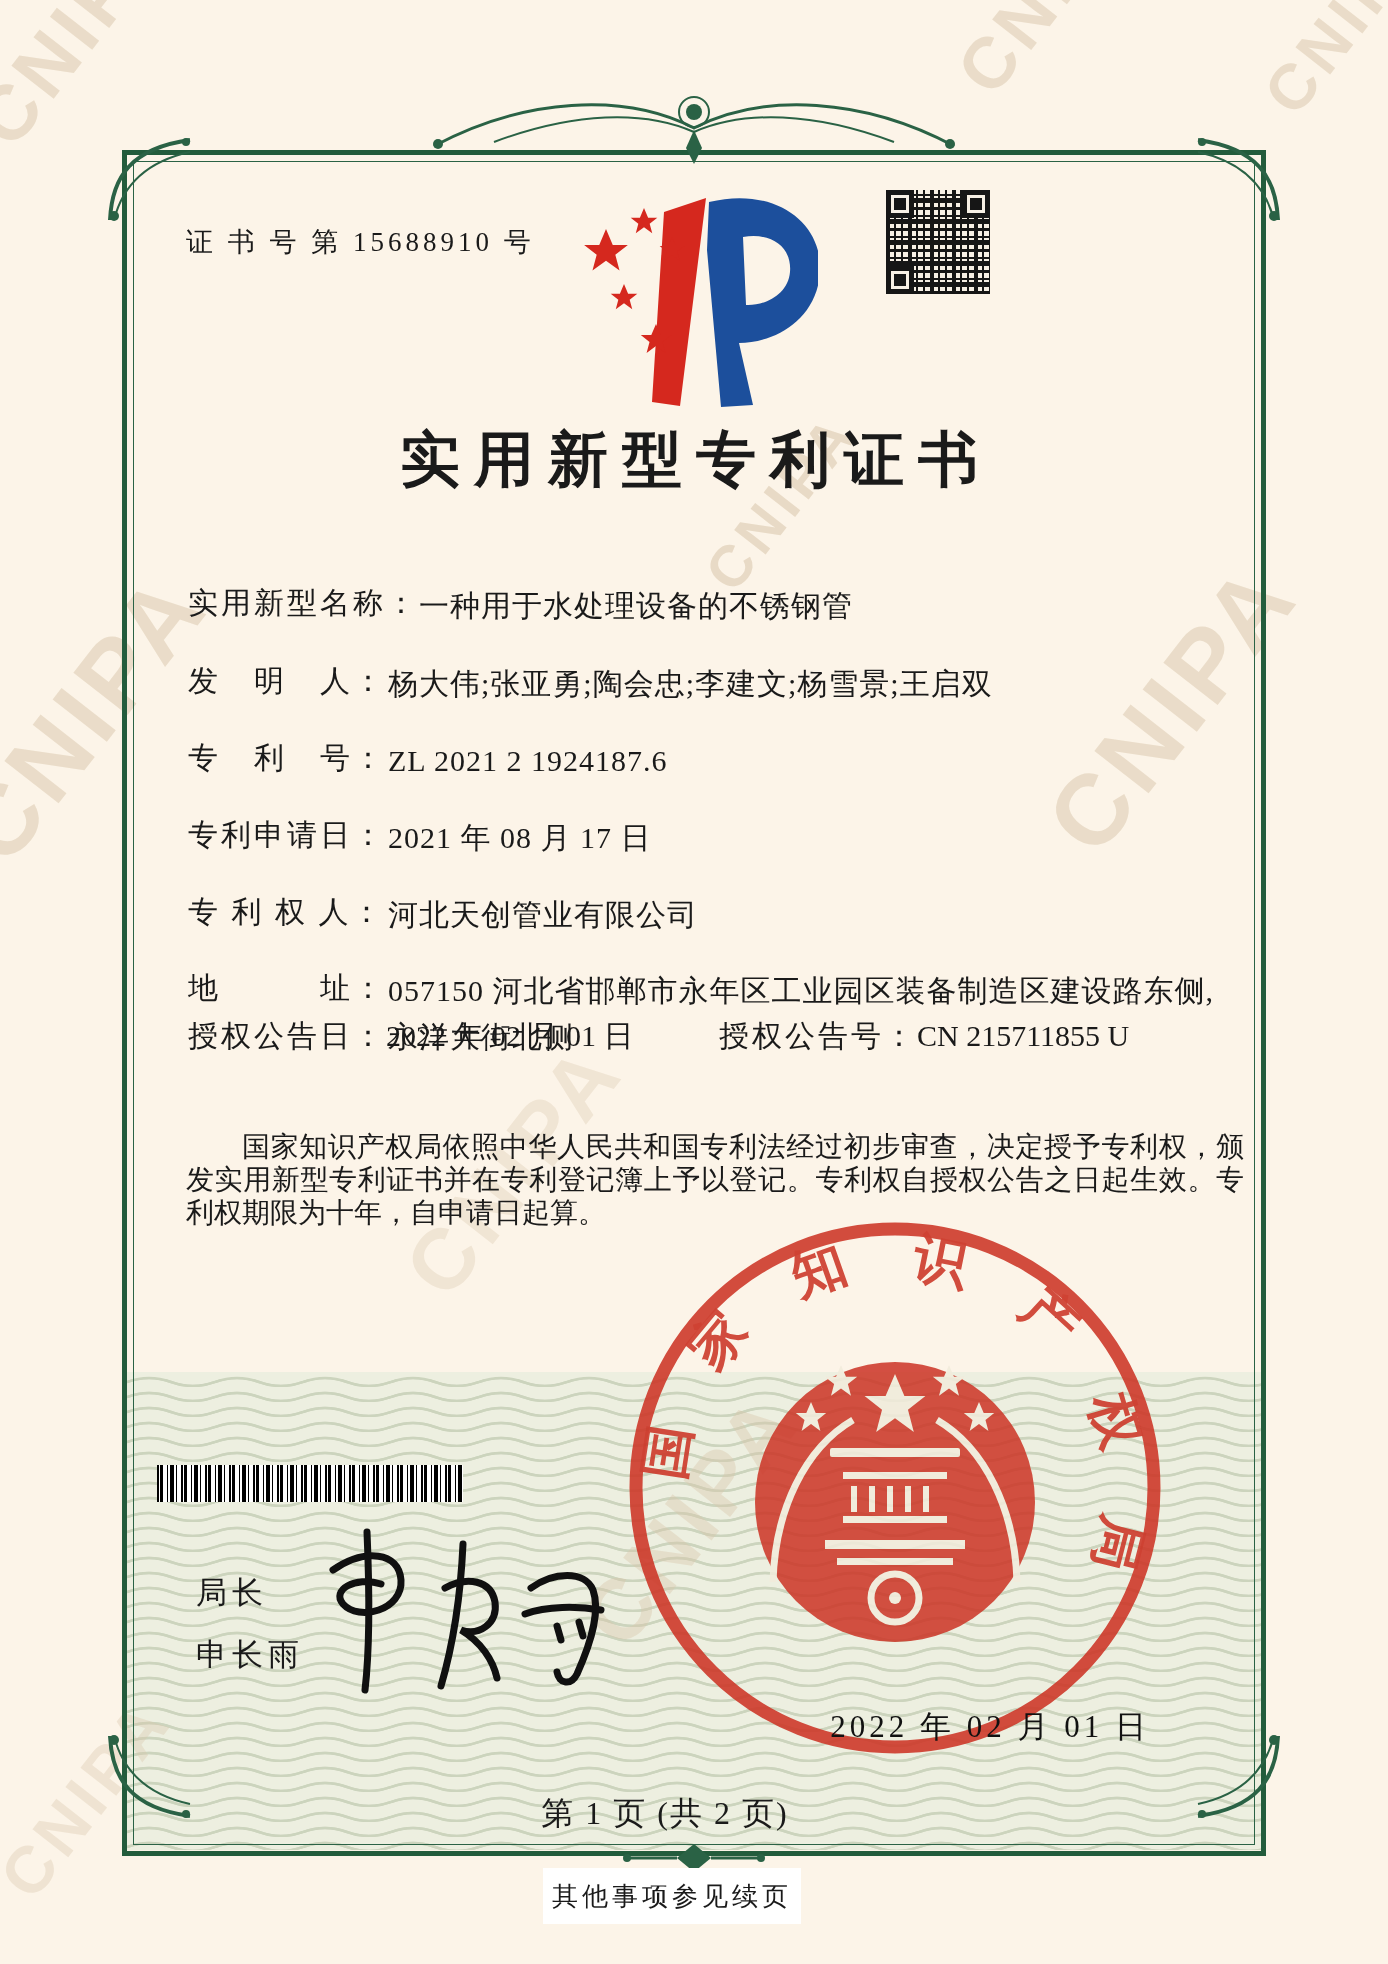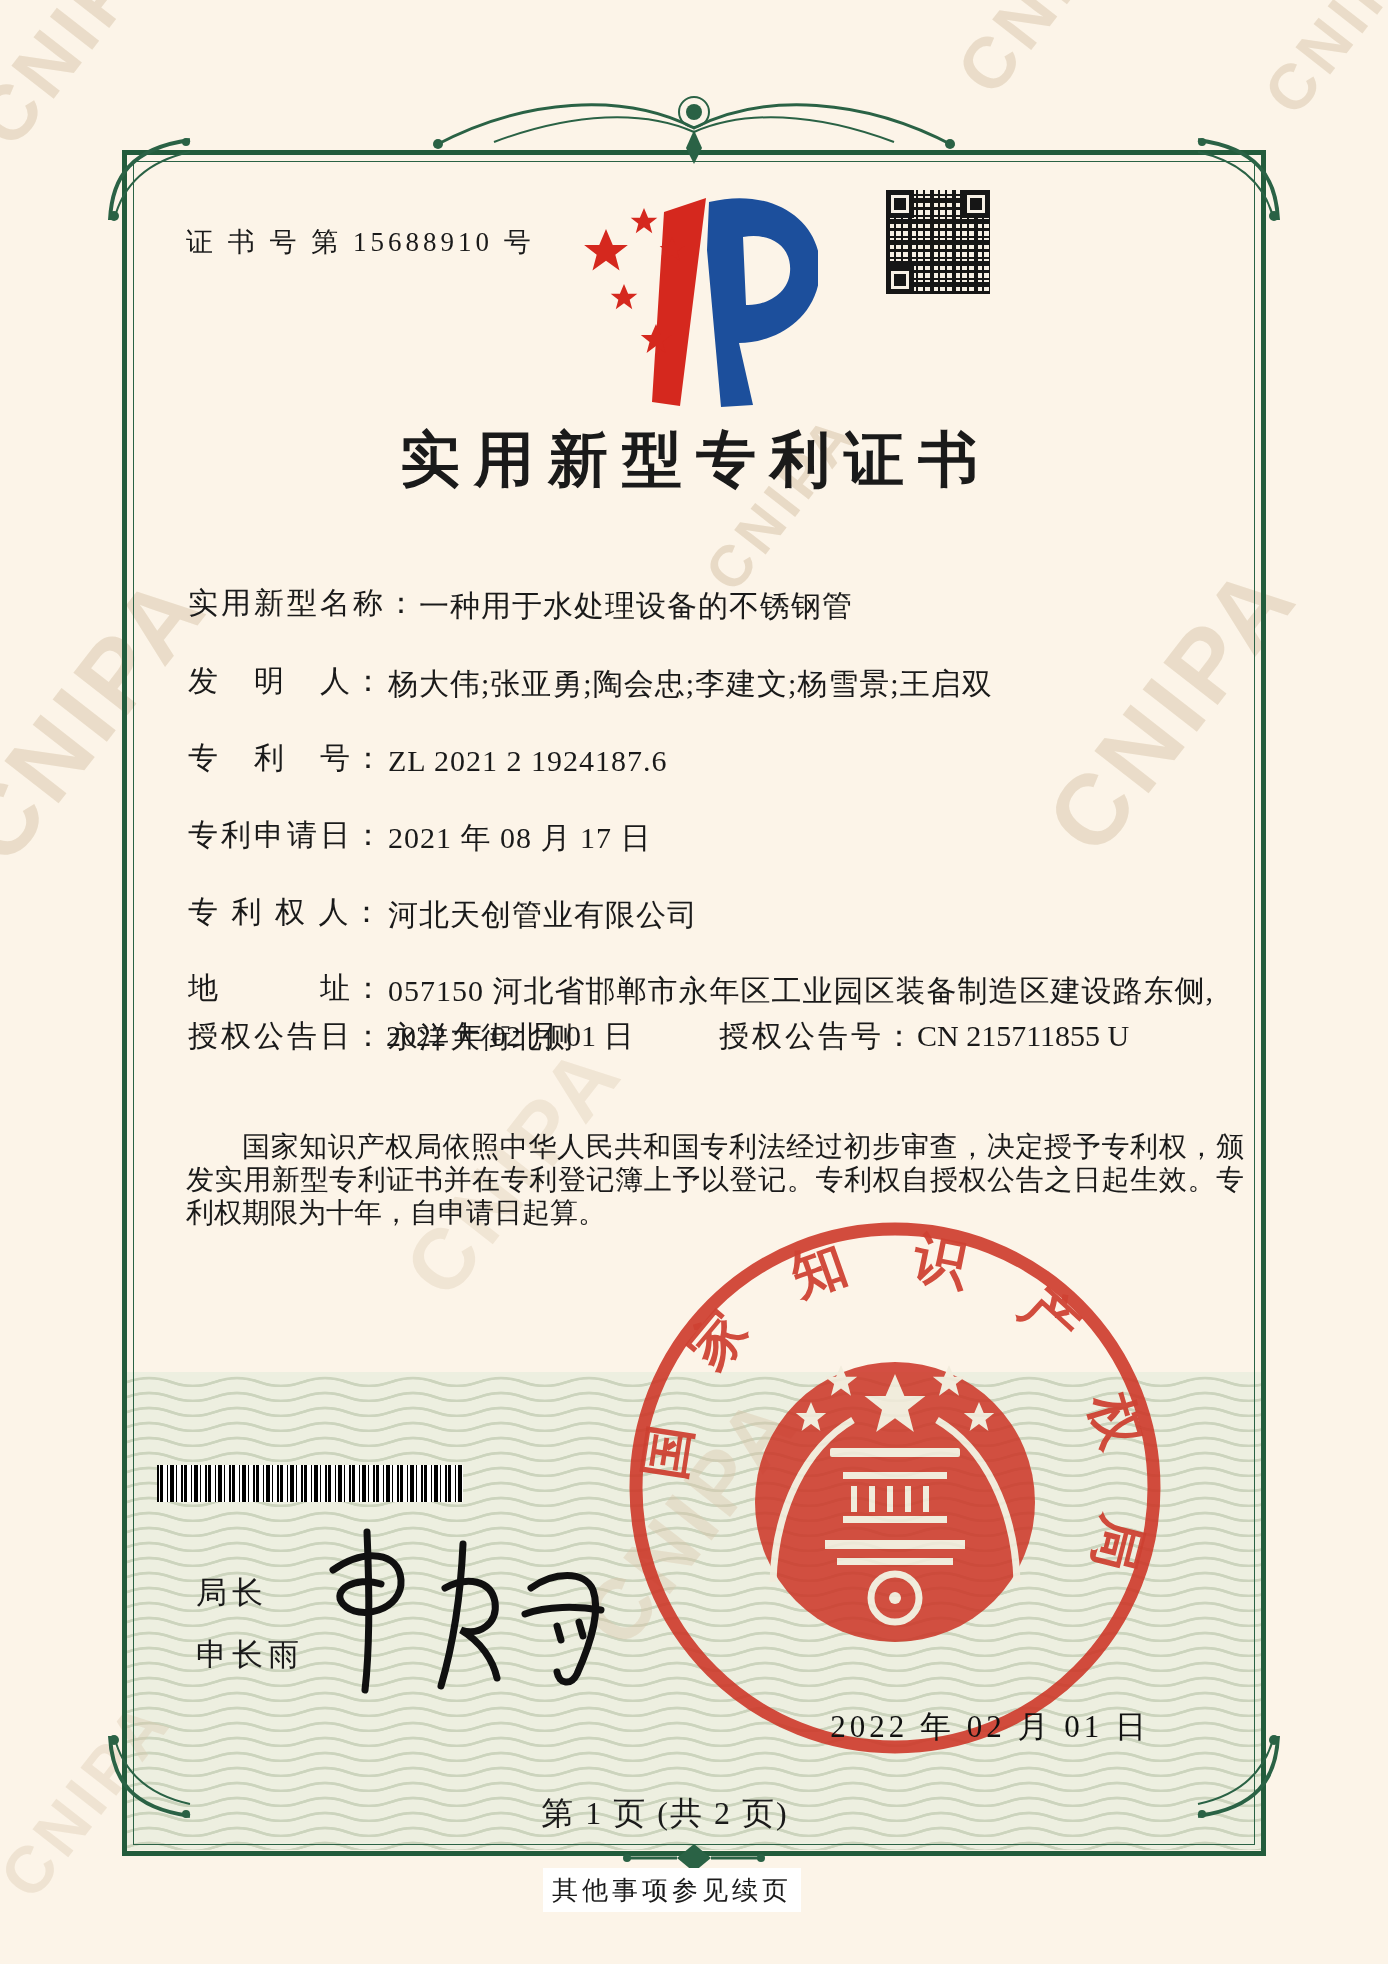--- a/index.html
+++ b/index.html
@@ -41,21 +41,21 @@
   .barcode{left:157px;top:1465px;width:306px;height:37px;z-index:4;
      background:repeating-linear-gradient(90deg,#000 0 2px,#fff 2px 3px,#000 3px 6px,#fff 6px 10px,#000 10px 11px,#fff 11px 13px,#000 13px 17px,#fff 17px 19px,#000 19px 20px,#fff 20px 24px);}
   .director{left:196px;font-size:31px;font-family:"Liberation Sans","DejaVu Sans",sans-serif;
             font-weight:500;letter-spacing:5px;z-index:6;}
   .sig{left:295px;top:1518px;z-index:6;}
   .seal{left:615px;top:1210px;z-index:5;opacity:.93;}
   .seal-date{left:810px;top:1706px;width:360px;text-align:center;font-size:31px;
              letter-spacing:4px;z-index:6;color:#111;}
   .page-info{left:0;width:1330px;top:1792px;text-align:center;font-size:32px;
              letter-spacing:2px;z-index:4;}
-  .foot-box{left:543px;top:1868px;width:258px;height:44px;background:#ffffff;z-index:4;
+  .foot-box{left:543px;top:1868px;width:258px;height:56px;background:#ffffff;z-index:4;
             display:flex;align-items:center;justify-content:center;font-size:26px;letter-spacing:4px;}
 </style>
 </head>
 <body>
 
 <svg class="abs waves" width="1134" height="478">
   <defs>
     <pattern id="wv" width="88" height="15" patternUnits="userSpaceOnUse">
       <path d="M0,10 Q22,2 44,10 T88,10" fill="none" stroke="#ccd4bd" stroke-width="2.4"></path>
     </pattern>

